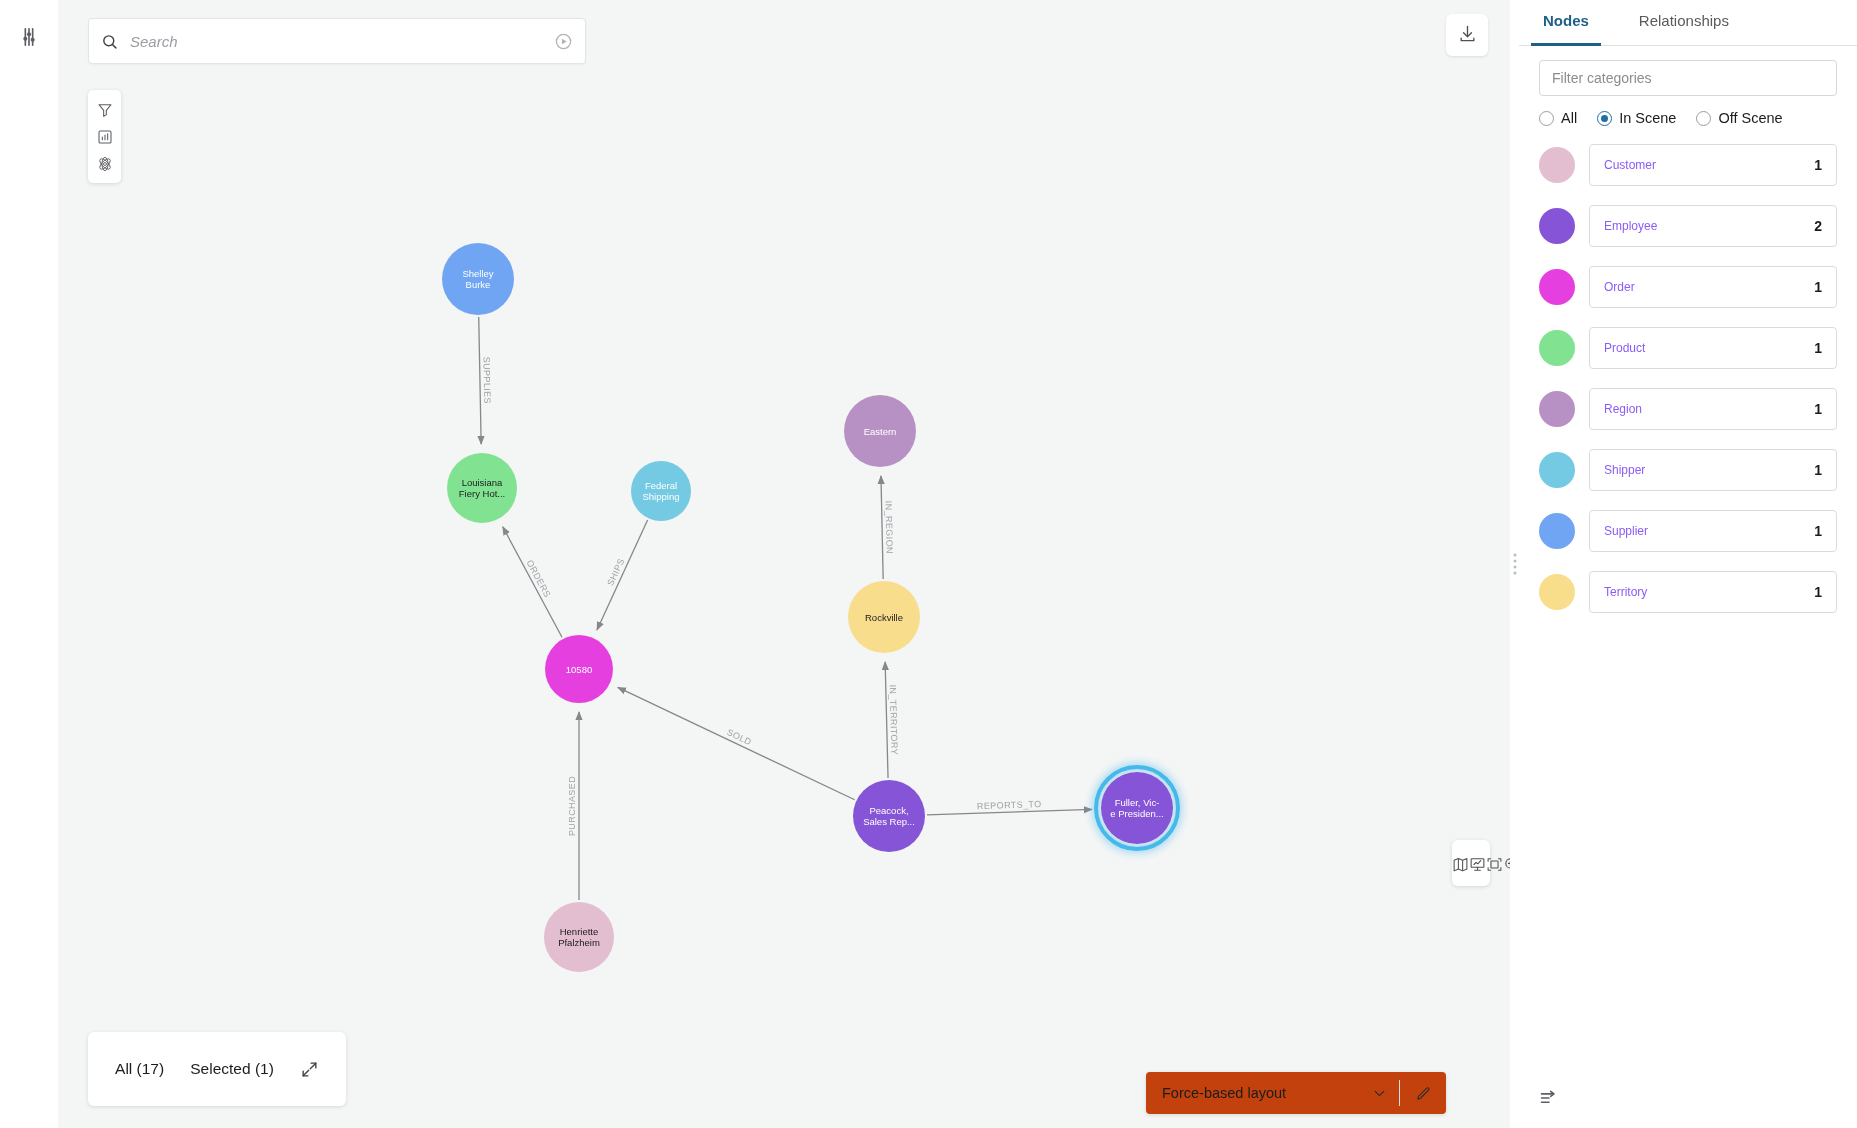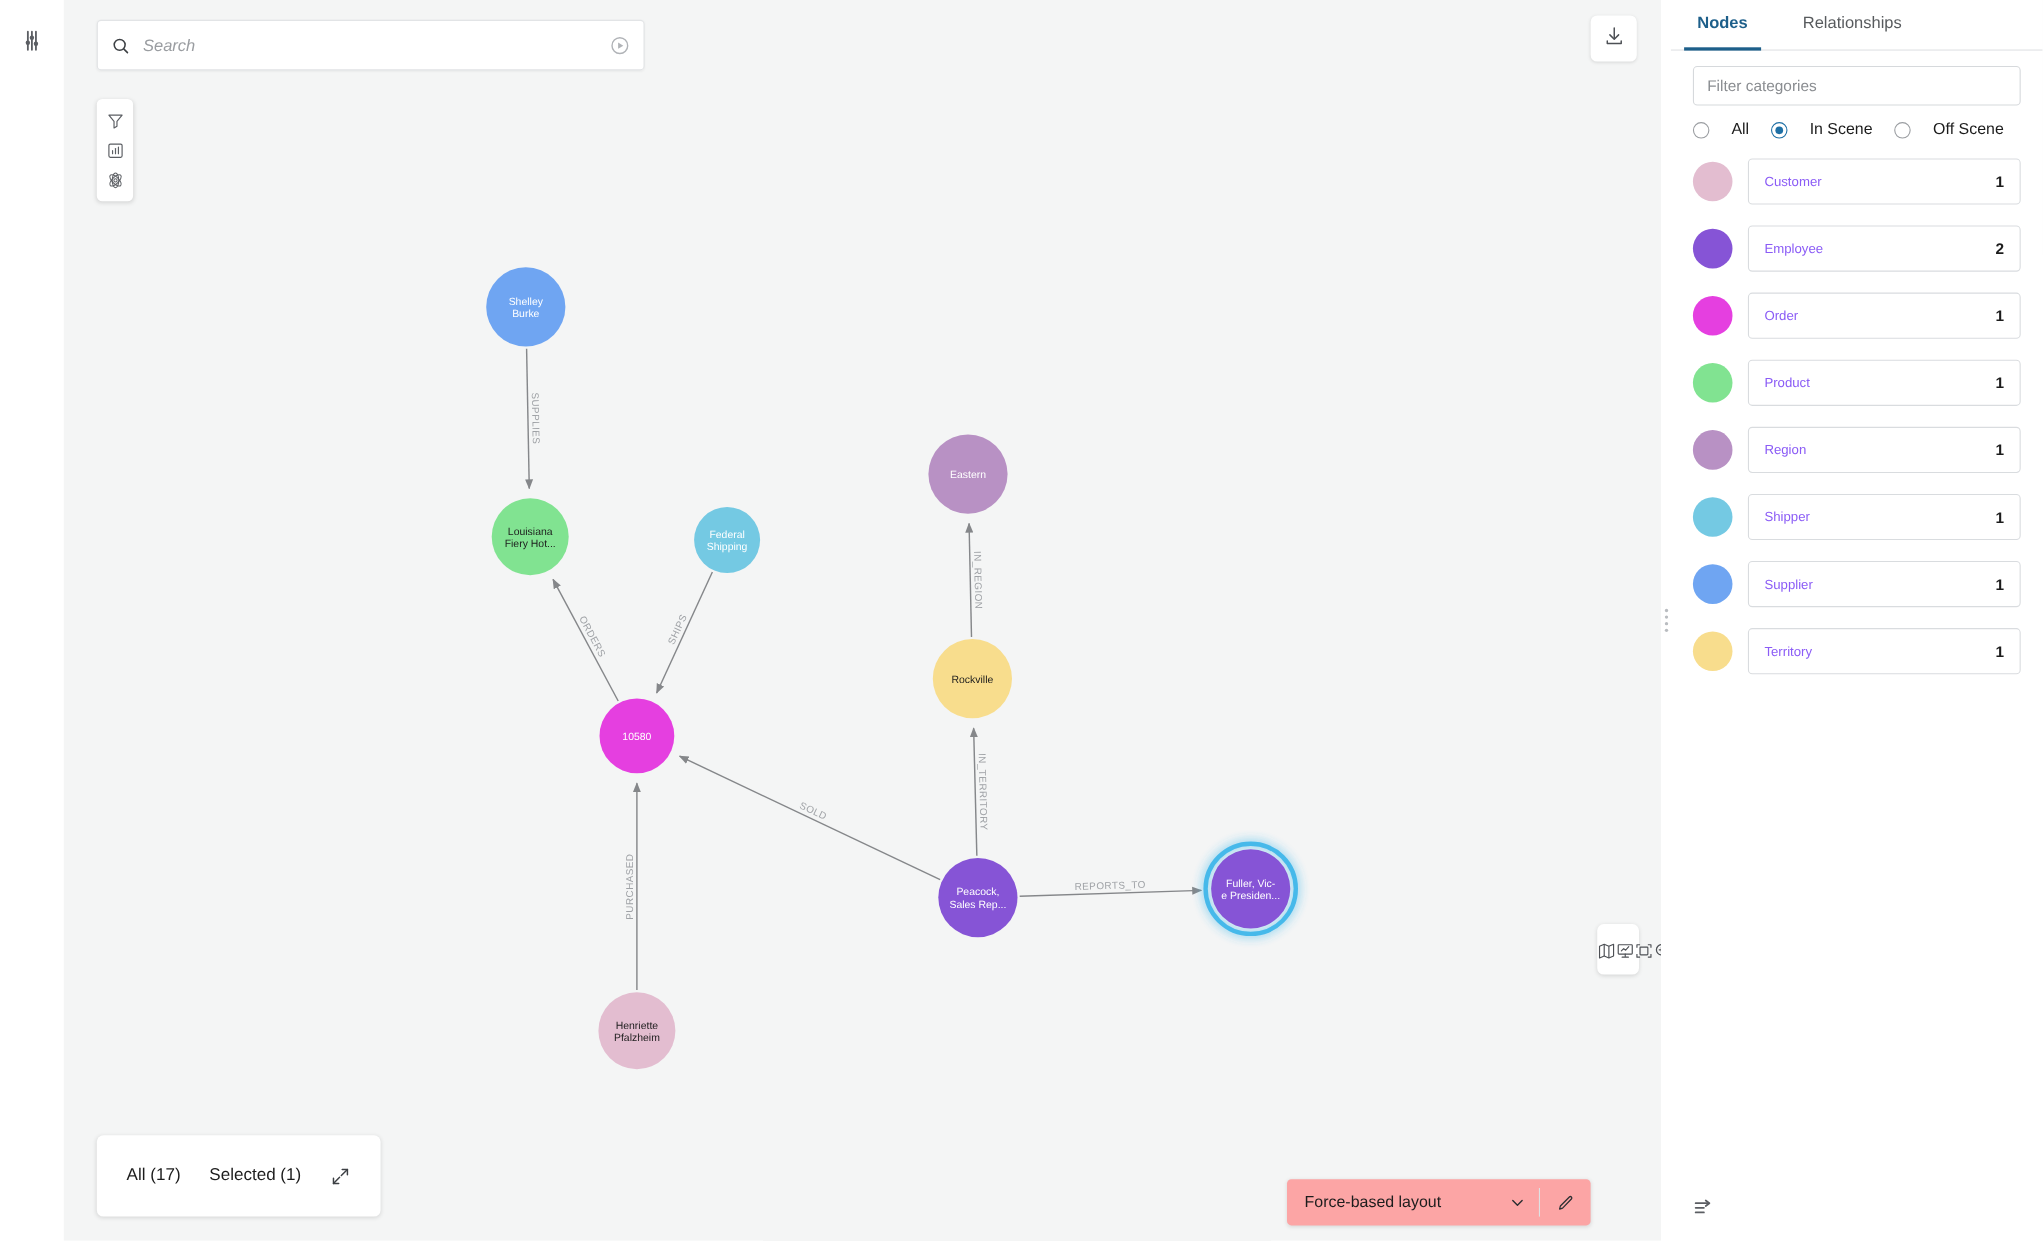--- a/index.html
+++ b/index.html
@@ -101,22 +101,22 @@
     background: #fff; border-radius: 6px;
     box-shadow: 0 1px 4px rgba(0,0,0,.12);
     display: flex; align-items: center; justify-content: space-around;
     padding: 0 14px;
   }
   .count-bar .ctext { font-size: 15.5px; color: #1c1c1c; cursor: pointer; }
 
   
   .layout-bar {
     position: absolute; right: 64px; bottom: 14px;
-    height: 42px; width: 276px;
-    background: #fca5a5; border-radius: 4px;
+    height: 42px; width: 300px;
+    background: #c2410c; border-radius: 4px;
     box-shadow: 0 1px 4px rgba(0,0,0,.12);
     display: flex; align-items: center;
   }
   .layout-label {
     flex: 1; font-size: 14.5px; color: #1c1c1c; padding-left: 16px; cursor: pointer;
   }
   .layout-chev { width: 40px; display: flex; align-items: center; justify-content: center; cursor: pointer; }
   .layout-sep { width: 1px; height: 26px; background: #dfe1e3; }
   .layout-edit { width: 46px; display: flex; align-items: center; justify-content: center; cursor: pointer; }
 
@@ -178,21 +178,21 @@
     padding: 0 12px; outline: none;
     font-family: "Liberation Sans", sans-serif;
     font-size: 14px; color: #3b82f6;
   }
   .filter-input::placeholder { color: #8a8d91; }
   .radio-row {
     display: flex; align-items: center;
     padding: 14px 20px 0 20px;
     gap: 6px;
   }
-  .radio-opt { display: flex; align-items: center; gap: 20px; cursor: pointer; margin-right: 14px; }
+  .radio-opt { display: flex; align-items: center; gap: 7px; cursor: pointer; margin-right: 14px; }
   .radio-dot {
     width: 15px; height: 15px; border-radius: 50%;
     border: 1.5px solid #9a9da1; background: #fff;
     display: flex; align-items: center; justify-content: center;
   }
   .radio-opt.sel .radio-dot { border-color: #1d6fa5; }
   .radio-opt.sel .radio-dot::after {
     content: ""; width: 7px; height: 7px; border-radius: 50%; background: #1d6fa5;
   }
   .radio-lbl { font-size: 14.5px; color: #1c1c1c; }

